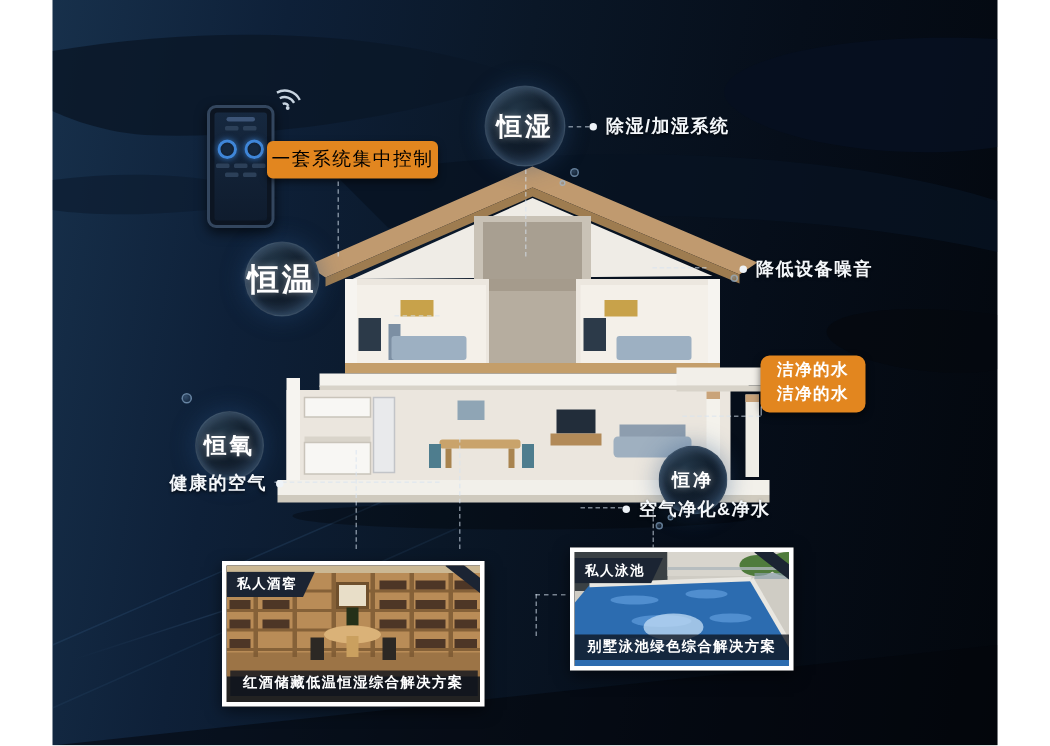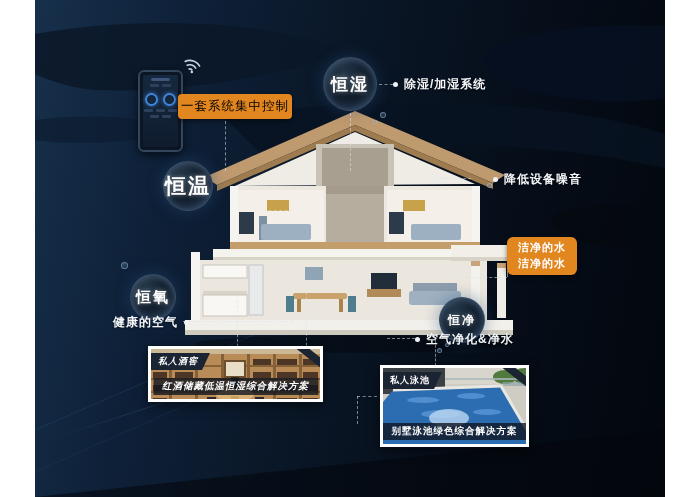--- a/index.html
+++ b/index.html
@@ -234,21 +234,21 @@
     </div>
     <div class="note" style="left:78px; top:314px;">
       <span>健康的空气</span>
       <span class="dotb"></span>
     </div>
     <div class="note" style="left:380px; top:331px;">
       <span class="dotb"></span>
       <span>空气净化&amp;净水</span>
     </div>
 
-    <div class="photo" style="left:113px; top:346px; width:175px; height:56px;font-style:italic;">
+    <div class="photo" style="left:113px; top:374px; width:175px; height:97px;">
       <svg width="169" height="74" viewBox="0 0 169 74">
         <rect width="169" height="74" fill="#b98c57"></rect>
         <rect width="169" height="5" fill="#cbb894"></rect>
         <rect y="58" width="169" height="16" fill="#9c7446"></rect>
         <g fill="#7d5a33" opacity="0.85">
           <rect x="18" y="5" width="3" height="56"></rect>
             <rect x="44" y="5" width="3" height="56"></rect>
           <rect x="70" y="5" width="3" height="56"></rect>
             <rect x="96" y="5" width="3" height="56"></rect>
           <rect x="122" y="5" width="3" height="56"></rect>

